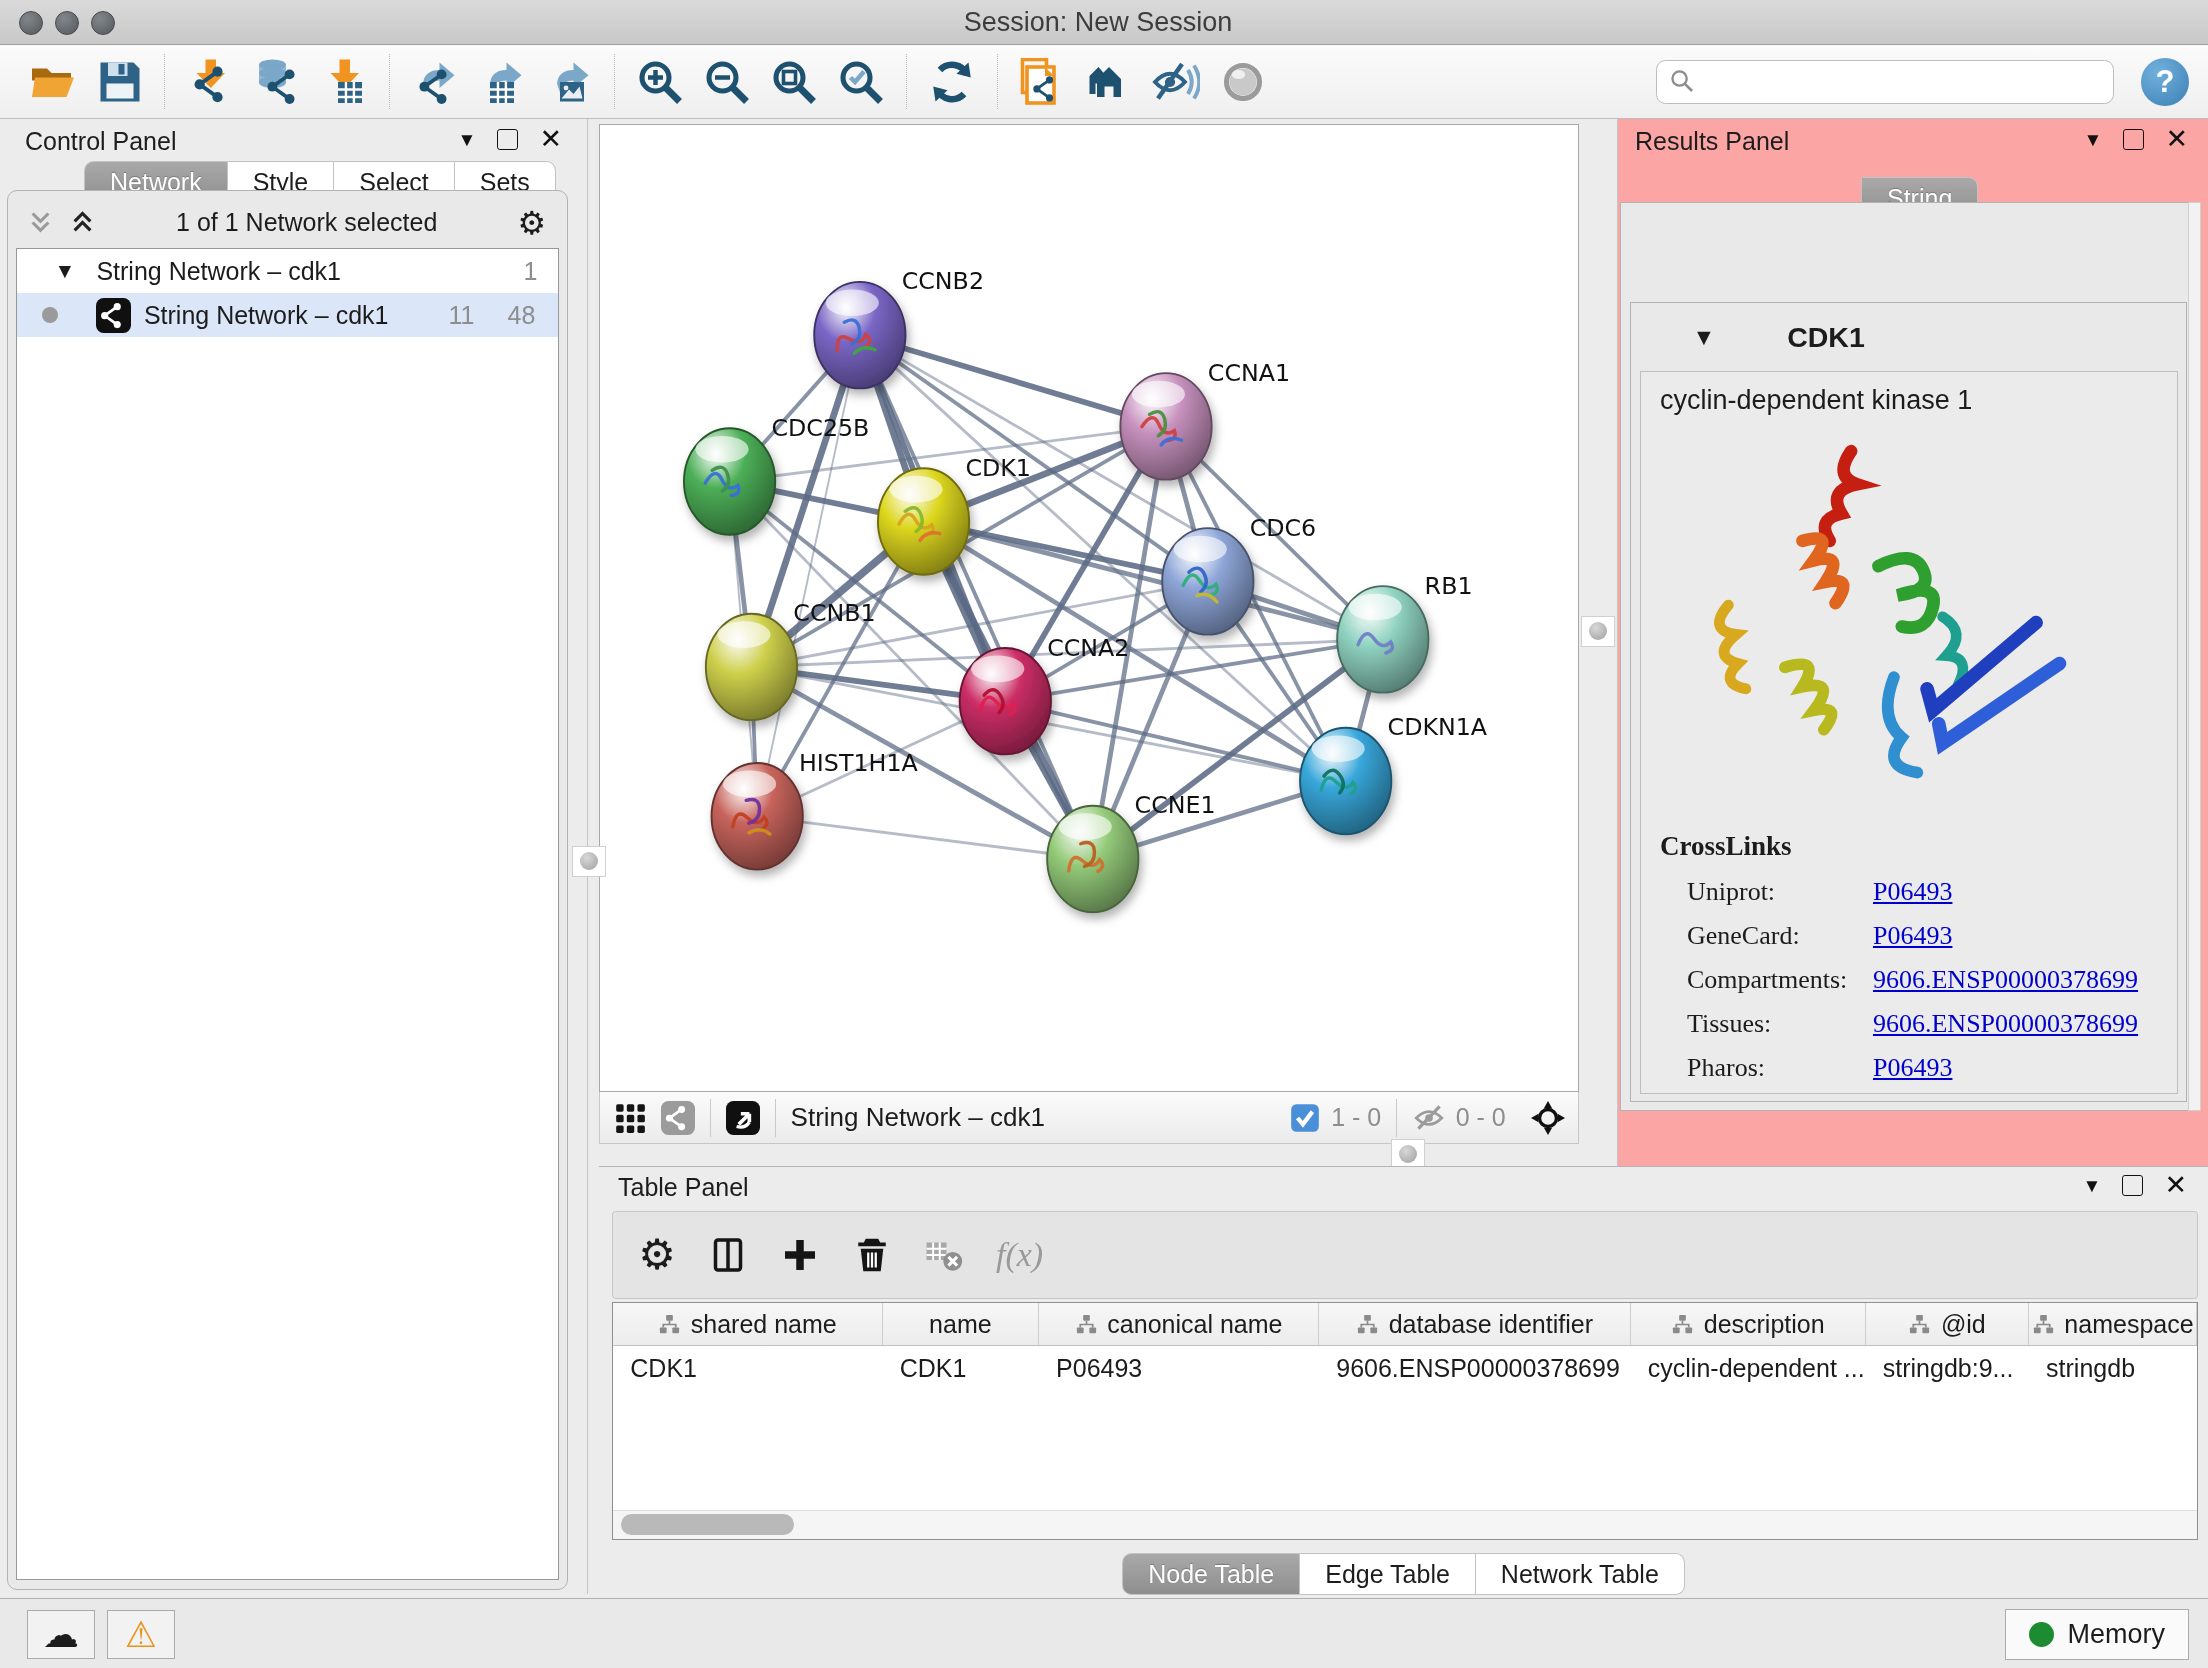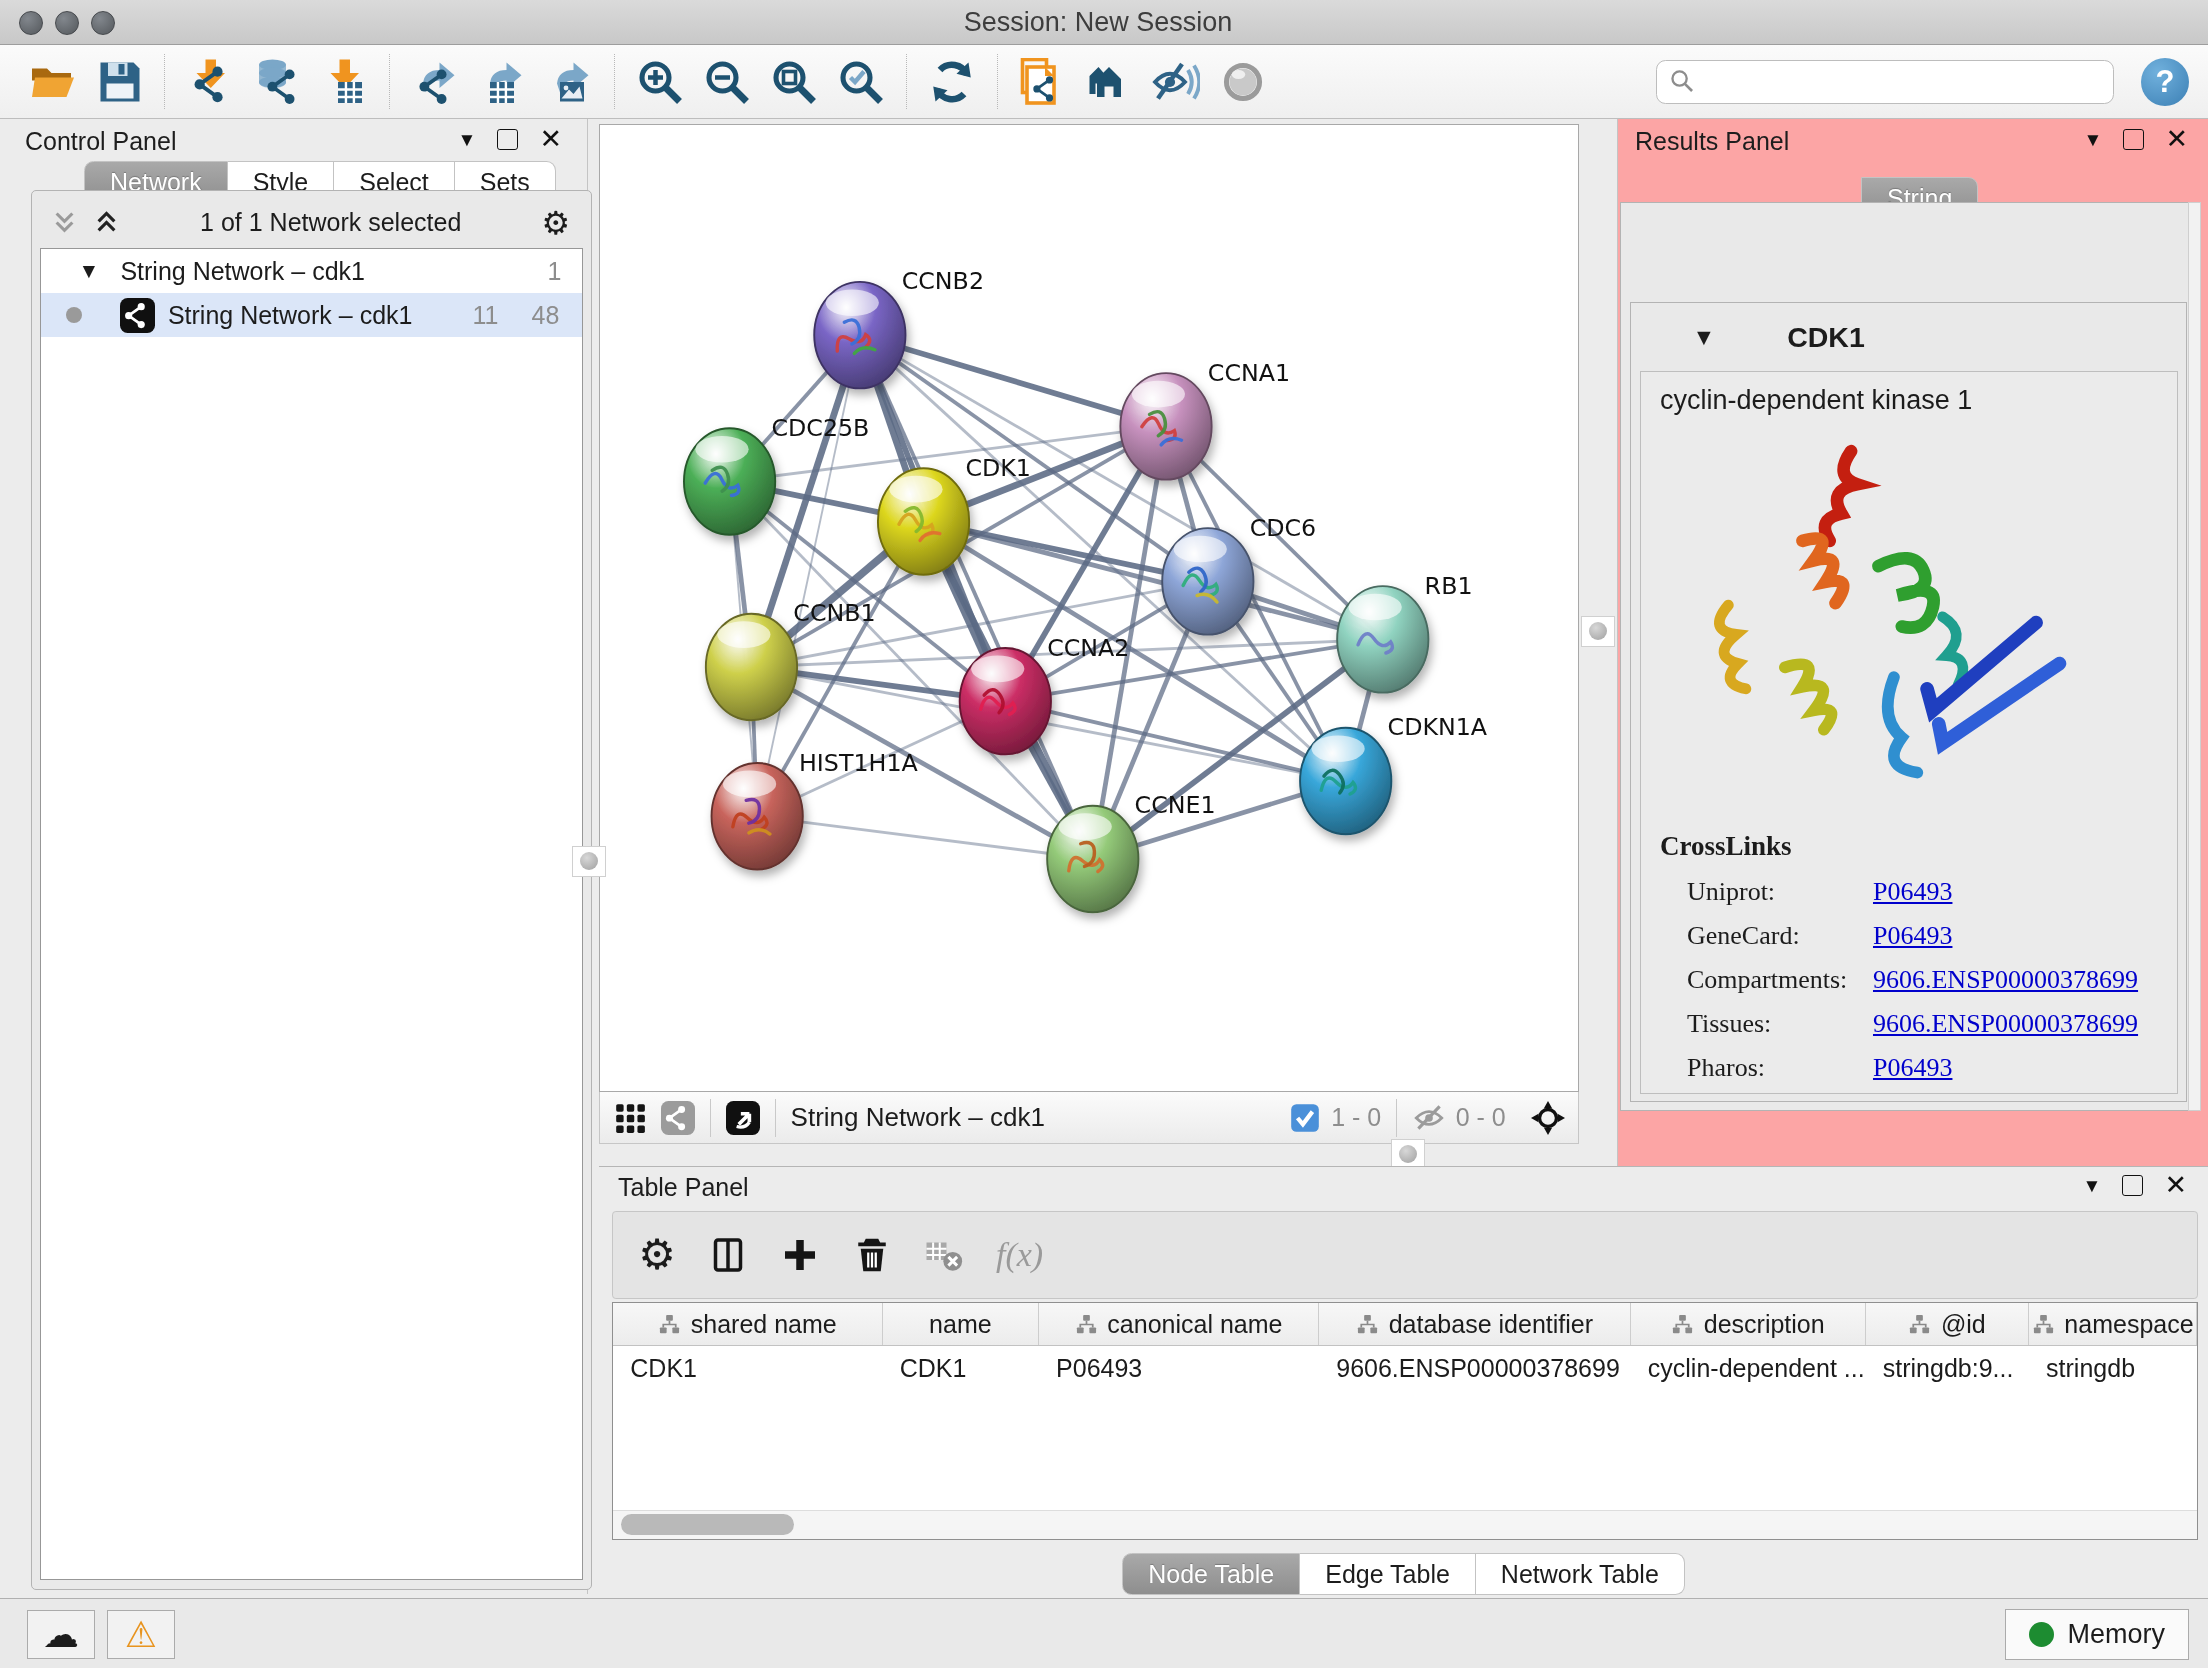--- a/index.html
+++ b/index.html
@@ -35,22 +35,22 @@
   .seg{display:flex;}
   .seg .tab{height:42px;box-sizing:border-box;border:1px solid #c3c3c3;background:#fff;
     display:flex;align-items:center;justify-content:center;font-size:25px;color:#1c1c1c;
     border-left:none;padding:0 25px;}
   .seg .tab:first-child{border-left:1px solid #c3c3c3;border-radius:9.5px 0 0 9.5px;}
   .seg .tab:last-child{border-radius:0 9.5px 9.5px 0;}
   .seg .tab.sel{background:linear-gradient(#a9a9a9,#8e8e8e);color:#fff;text-shadow:0 -1px 1px rgba(0,0,0,.25);}
   
   .cpanel{position:absolute;left:0;top:119px;width:588px;height:1475px;background:#ececec;
     border-right:1px solid #c4c4c4;box-sizing:border-box;}
-  .cbox{position:absolute;left:31px;top:71px;width:561px;height:1400px;background:#e9e9e9;
-    border:1px solid #b3b3b3;border-radius:5px;box-sizing:border-box;}
+  .cbox{position:absolute;left:7px;top:71px;width:561px;height:1400px;background:#e9e9e9;
+    border:1px solid #b3b3b3;border-radius:10px;box-sizing:border-box;}
   .cstrip{position:absolute;left:7.6px;top:9.5px;right:7.6px;height:44px;display:flex;align-items:center;}
   .treebox{position:absolute;left:7.6px;top:57px;right:7.6px;bottom:9.5px;background:#fff;
     border:1px solid #979797;box-sizing:border-box;}
   .trow{height:44px;display:flex;align-items:center;font-size:25px;position:relative;}
   .trow .cnt{color:#8d8d8d;}
   .trow.sel{background:#dbe6f8;}
   .dot{width:16px;height:16px;border-radius:50%;background:#9a9a9a;}
   .tile{width:35px;height:35px;border-radius:7.6px;display:flex;align-items:center;justify-content:center;}
   .tile svg{width:35px;height:35px;}
   
@@ -90,21 +90,21 @@
   
   .tpanel{position:absolute;left:599px;top:1166px;width:1609px;height:428px;background:#ececec;
     border-top:1px solid #b5b5b5;box-sizing:border-box;}
   .ttools{position:absolute;left:13.3px;top:44px;width:1586px;height:88px;background:#e4e4e4;
     border:1px solid #c6c6c6;border-radius:3.8px;display:flex;align-items:center;gap:32px;
     padding-left:25px;box-sizing:border-box;}
   .ttools .ic svg{width:40px;height:40px;display:block;}
   .fx{font-family:"Liberation Serif","DejaVu Serif",serif;font-style:italic;font-size:34px;color:#9a9a9a;}
   .tbl{position:absolute;left:13.3px;top:135px;width:1586px;height:238px;background:#fff;
     border:1px solid #8f8f8f;box-sizing:border-box;overflow:hidden;}
-  .thead{display:flex;height:42px;background:linear-gradient(#f7f7f7,#ececec);border-bottom:1px solid #c2c2c2;}
+  .thead{display:flex;height:42px;background:linear-gradient(#f7f7f7,#ececec);border-bottom:1px solid #c2c2c2;justify-content:flex-end;}
   .th{display:flex;align-items:center;justify-content:center;gap:9.5px;font-size:25px;
     border-right:1px solid #cdcdcd;box-sizing:border-box;}
   .th .ic svg{width:23px;height:23px;display:block;}
   .trdata{display:flex;height:44px;}
   .td{display:flex;align-items:center;font-size:25px;padding-left:17px;box-sizing:border-box;}
   .hscroll{position:absolute;left:0;right:0;bottom:0;height:28.5px;background:#f5f5f5;border-top:1px solid #ddd;}
   .hthumb{position:absolute;left:7.6px;top:3.8px;width:173px;height:21px;border-radius:10.5px;background:#b9b9b9;}
   .btabs{position:absolute;left:0;right:0;top:386px;display:flex;justify-content:center;}
   
   .statusbar{position:absolute;left:0;top:1598px;width:2208px;height:70px;background:#e9e9e9;

